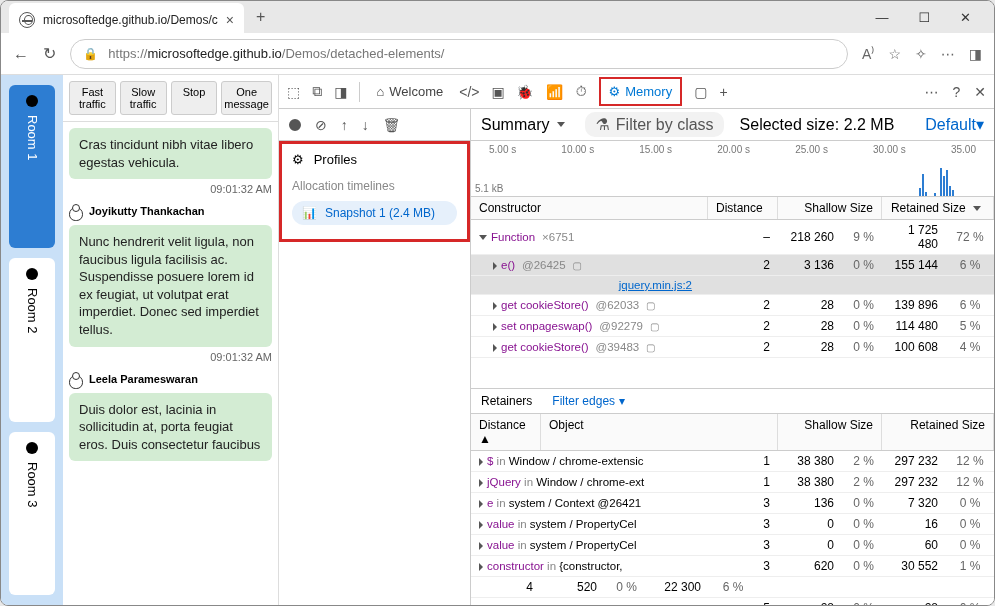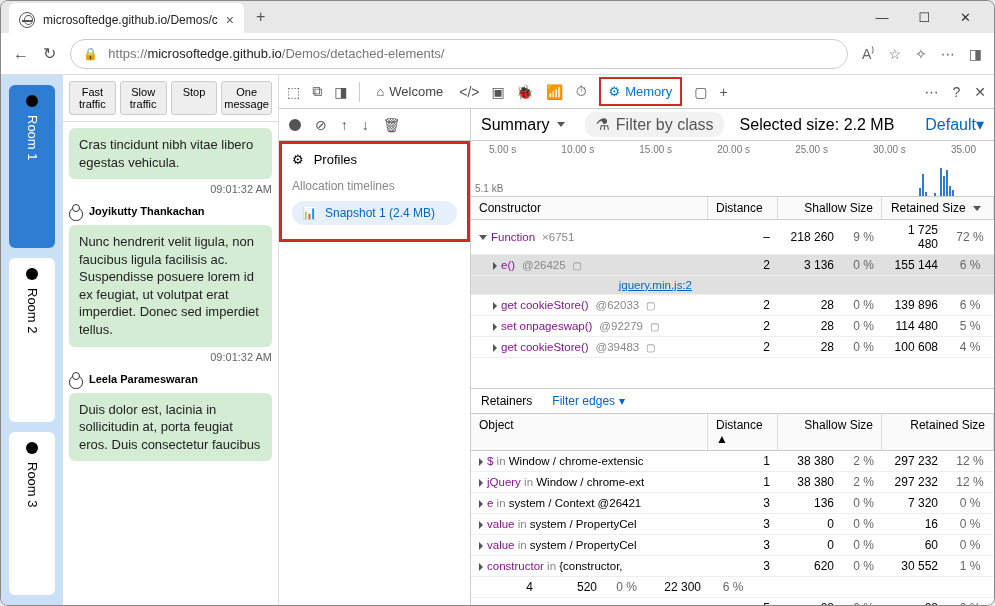--- a/index.html
+++ b/index.html
@@ -318,22 +318,22 @@
               </div>
           </div>
 
           <div class="retainer-bar">
             <span>Retainers</span>
             <span class="filter-edges"><span>Filter edges</span> ▾</span>
           </div>
 
           <div class="table">
             <div class="thdr">
+              <div class="th c2"><span>Distance</span> ▲</div>
               <div class="th c1">Object</div>
-              <div class="th c2"><span>Distance</span> ▲</div>
               <div class="th c3">Shallow Size</div>
               <div class="th c4"><span>Retained Size</span></div>
             </div>
             <div id="ret-rows">
                 <div class="trow">
                   <div class="td c1"><span class="tri"></span><span class="purple">$</span><span class="gray"> in </span><span>Window / chrome-extensic</span></div>
                   <div class="td c2">1</div>
                   <div class="td c3a">38 380</div>
                   <div class="td c3b">2 %</div>
                   <div class="td c4a">297 232</div>

